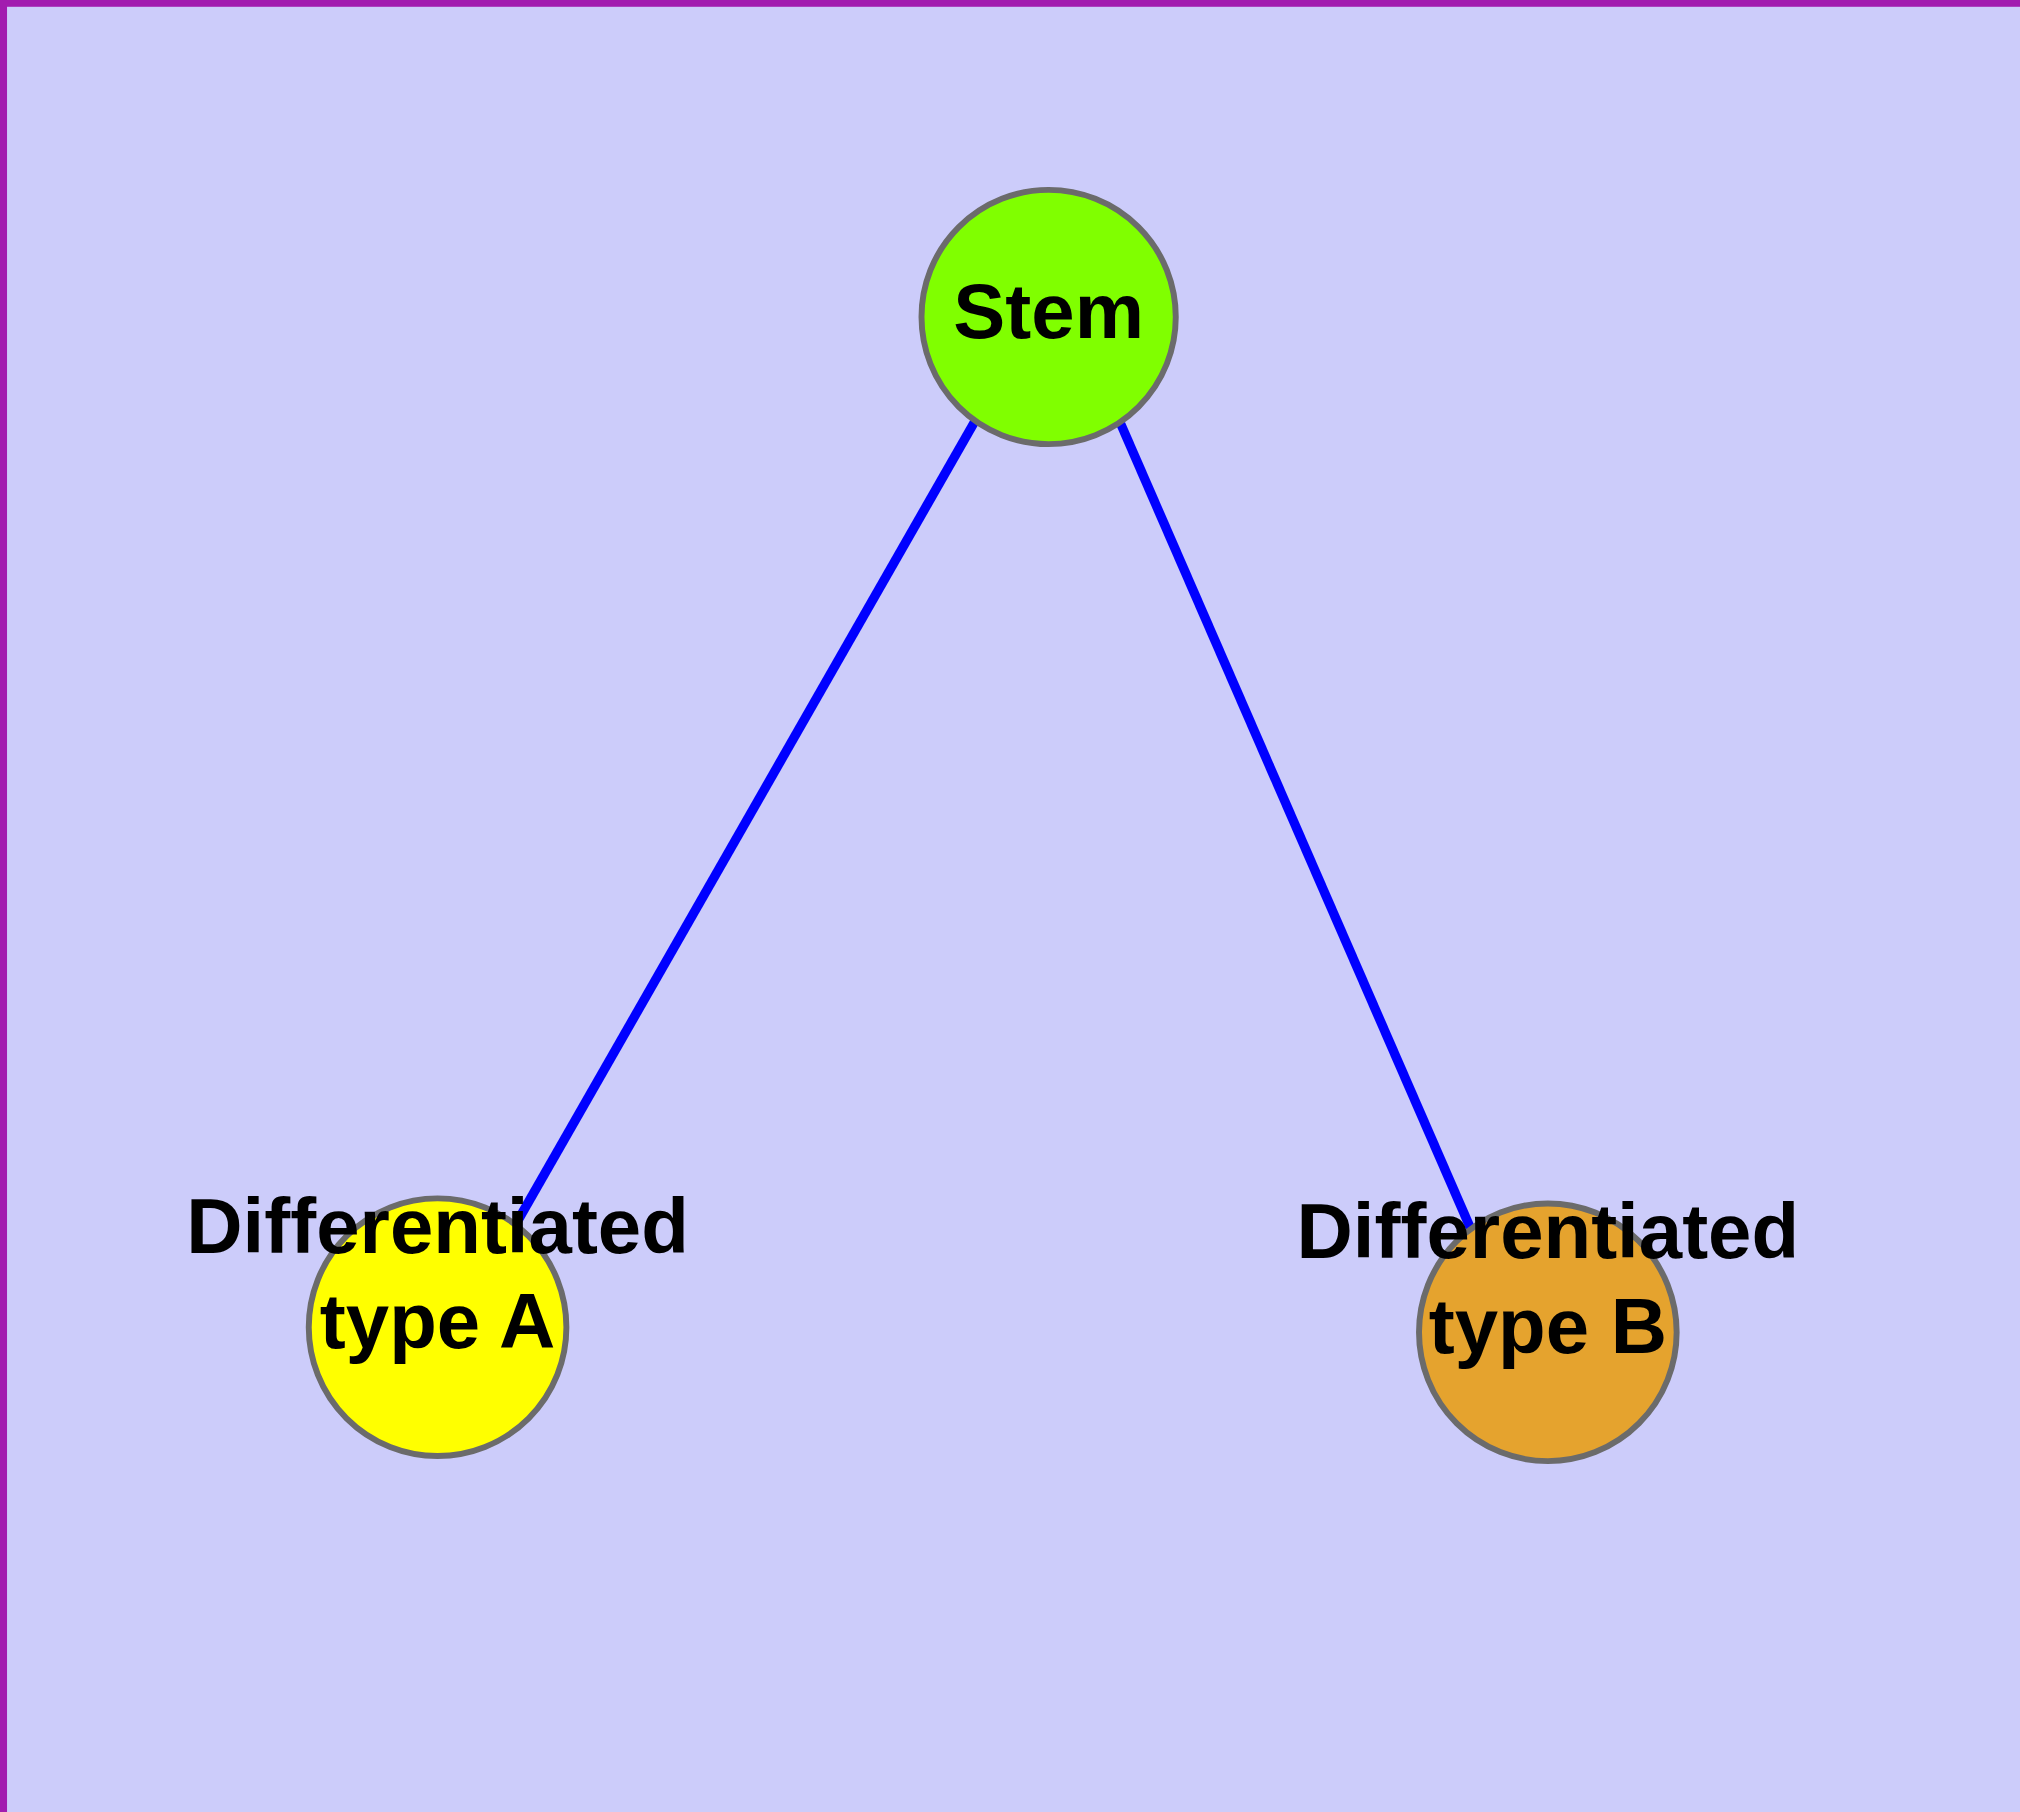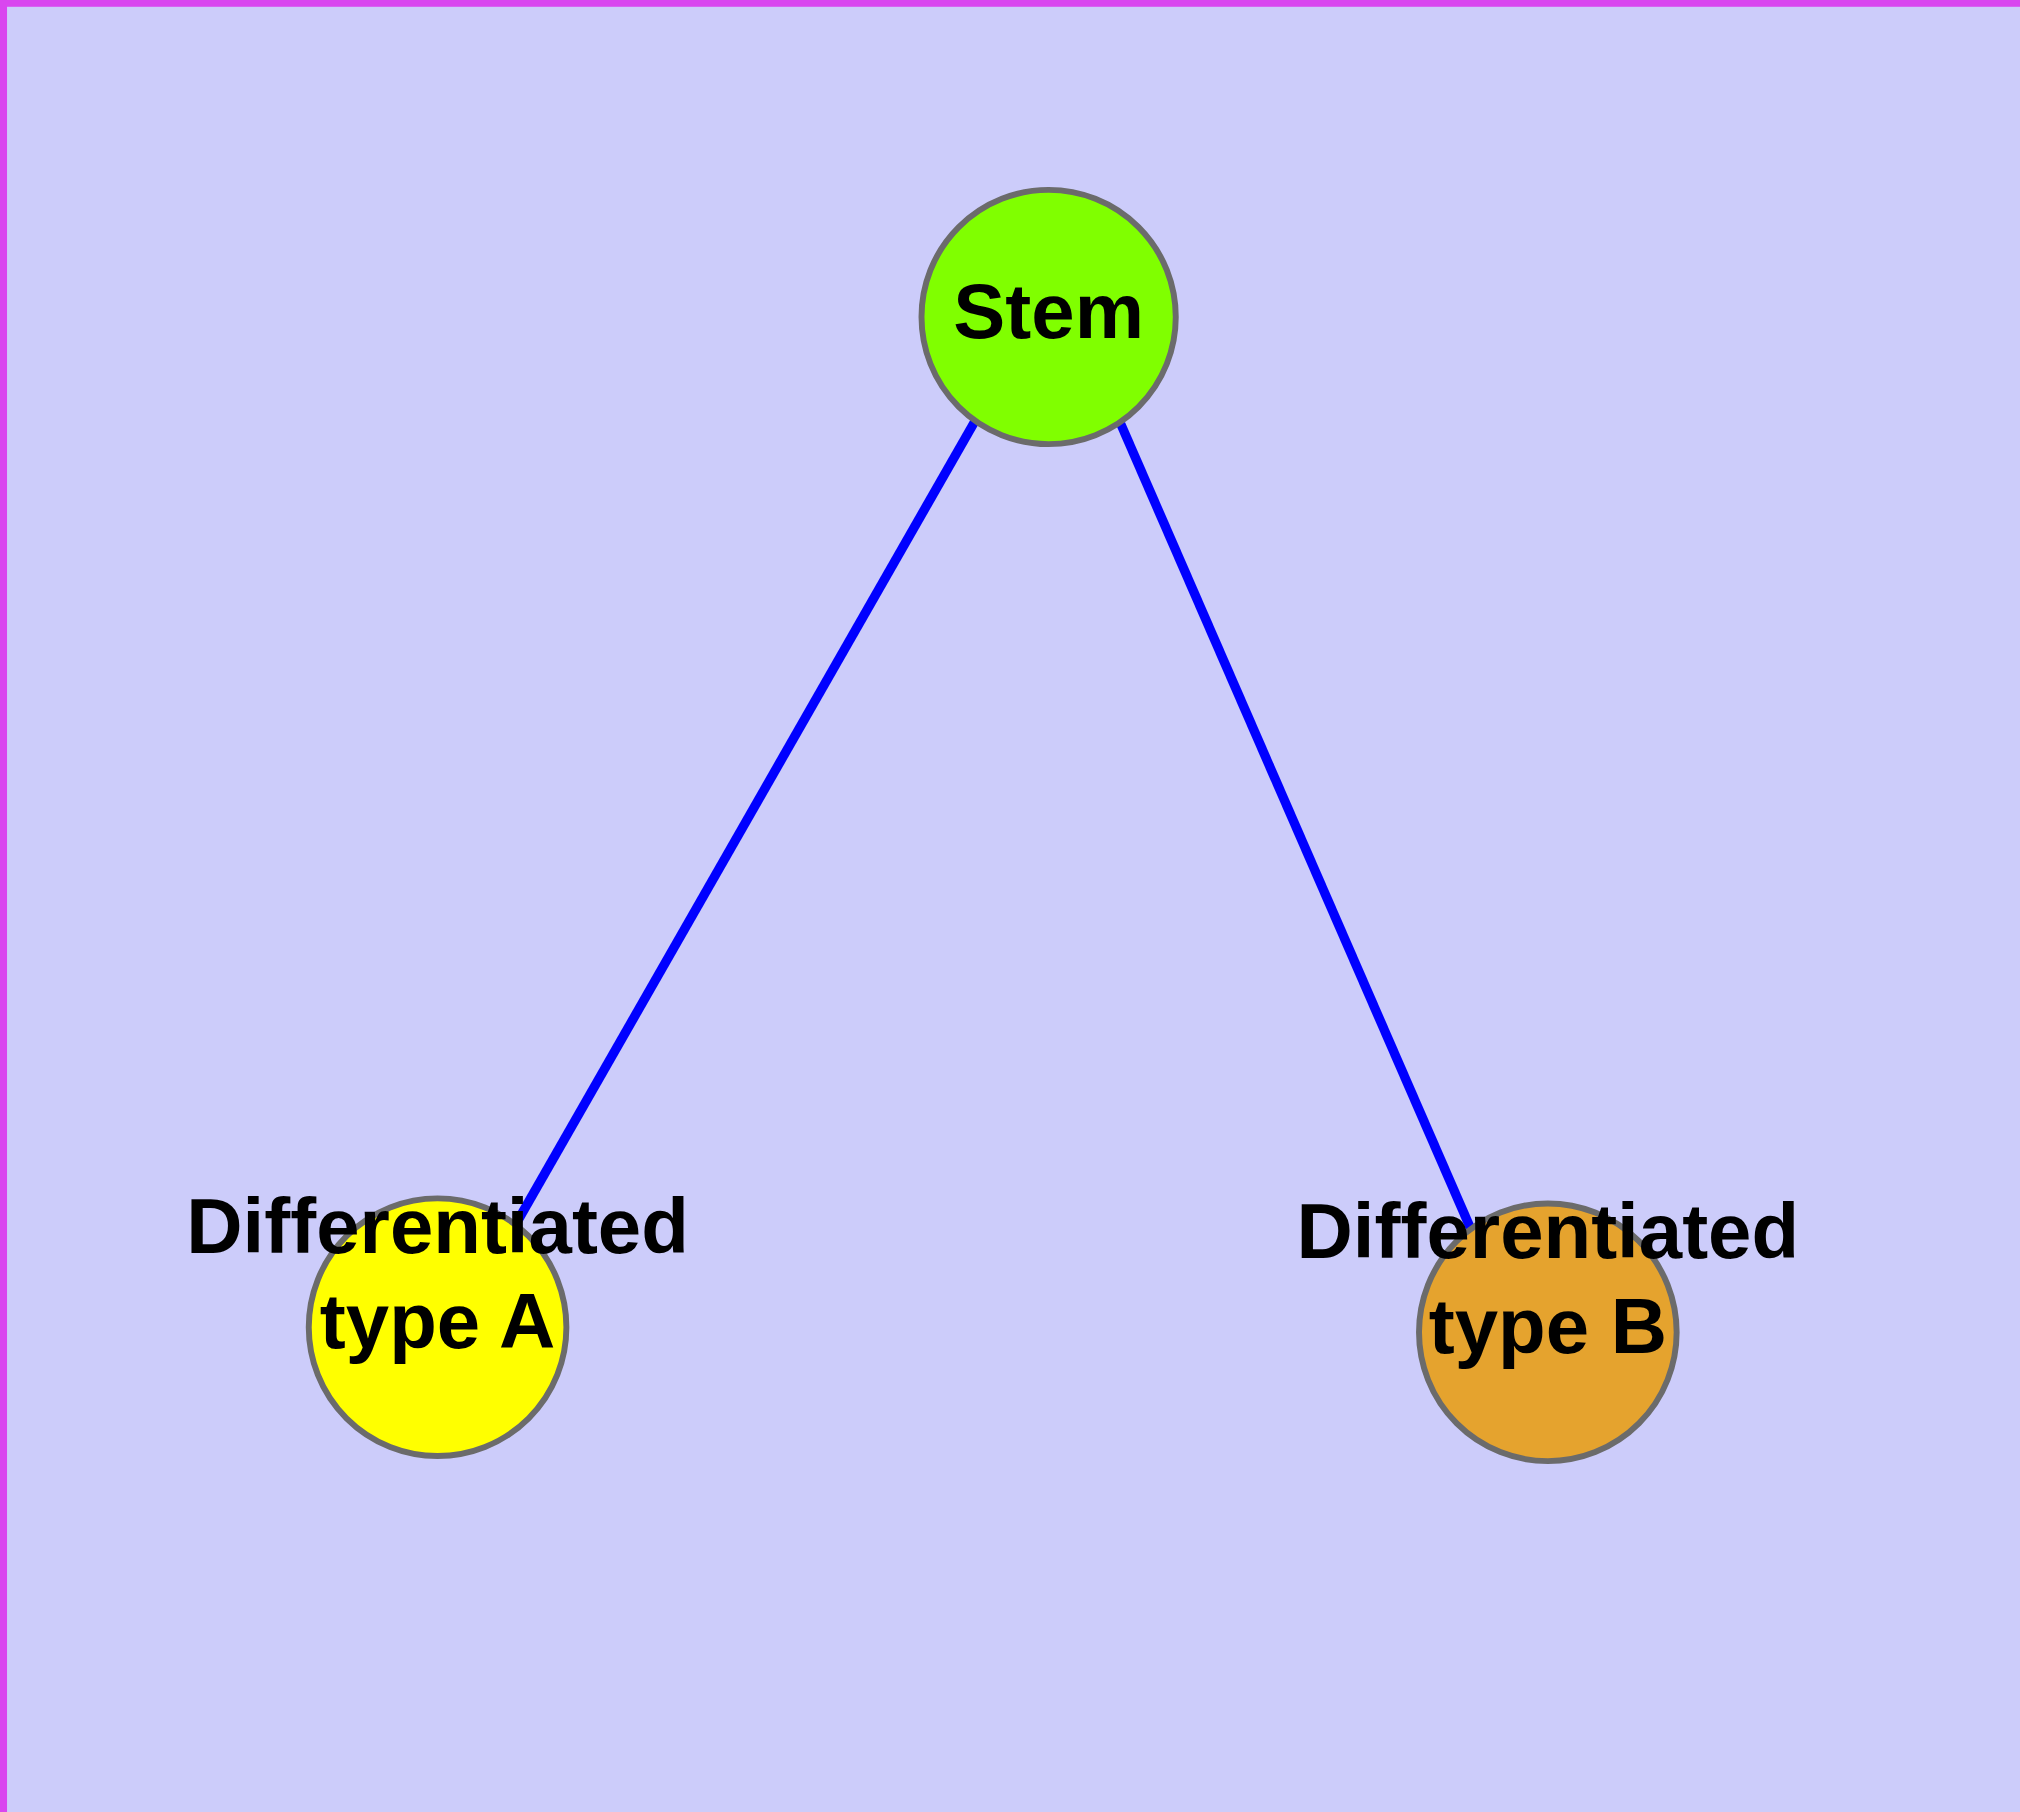--- a/index.html
+++ b/index.html
@@ -10,21 +10,21 @@
   body {
     width: 2021px;
     height: 1812px;
     overflow: hidden;
     font-family: "Liberation Sans", sans-serif;
   }
   #diagram-root {
     position: relative;
     width: 2021px;
     height: 1812px;
-    background: #d946ef;
+    background: #a21caf;
   }
   #graph-svg {
     position: absolute;
     top: 0;
     left: 0;
     width: 2021px;
     height: 1812px;
     display: block;
   }
   .node-label {

